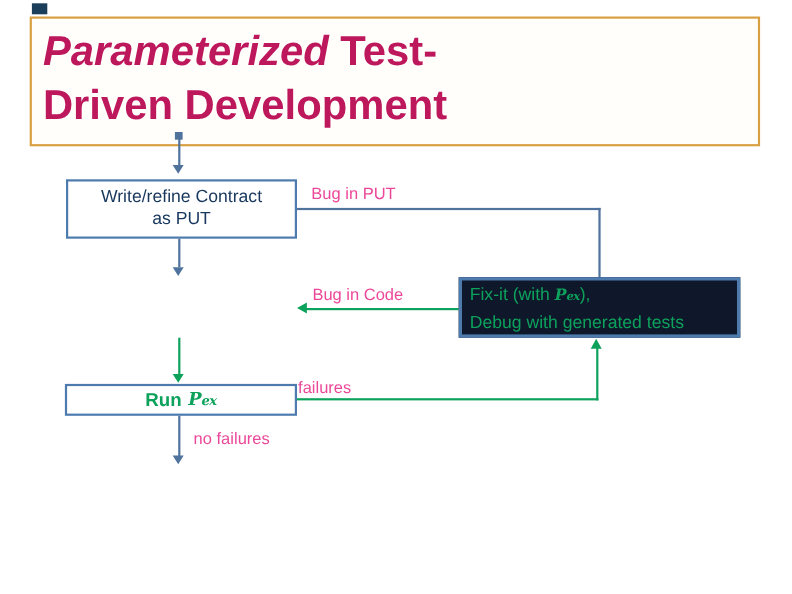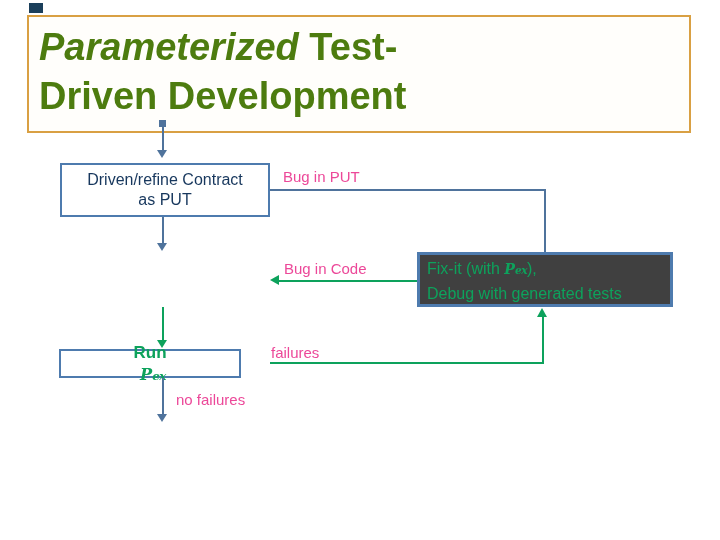--- a/index.html
+++ b/index.html
@@ -11,38 +11,38 @@
   
   .deco-rect{position:absolute;left:29px;top:3px;width:14px;height:10px;background:#1B3F5B;}
 
   
   .title-box{
     position:absolute;left:27px;top:15px;width:664px;height:118px;
     border:2px solid #D9A043;background:#fffefb;
   }
   .title-text{
     position:absolute;left:10px;top:6px;
-    font-size:38px;font-weight:bold;color:#4d7c0f;line-height:1.28;
+    font-size:38px;font-weight:bold;color:#be185d;line-height:1.28;
     white-space:pre-wrap;
   }
   .title-italic{font-style:italic;}
 
   
   .fbox{
     position:absolute;background:#ffffff;border:2.5px solid #4E7BAE;
     display:flex;flex-direction:column;align-items:center;justify-content:center;
     color:#17375D;font-size:16px;line-height:1.25;text-align:center;
   }
   .box-contract{left:60px;top:163px;width:210px;height:54px;}
   .box-code{left:58px;top:253px;width:212px;height:54px;}
-  .box-run{left:59px;top:349px;width:182px;height:29px;flex-direction:column;}
+  .box-run{left:59px;top:349px;width:211px;height:29px;flex-direction:row;}
   .box-regression{left:59px;top:423px;width:211px;height:57px;}
   .box-fixit{
     position:absolute;left:417px;top:252px;width:256px;height:55px;
-    background:#404040;border:3px solid #4E7BAE;color:#0DA25C;
+    background:#0f172a;border:3px solid #4E7BAE;color:#0DA25C;
     font-size:16px;line-height:1.55;padding:2px 0 0 7px;text-align:left;
   }
 
   
   .edge-label{position:absolute;color:#ec4899;font-size:15px;}
   .lbl-bug-put{left:283px;top:168px;}
   .lbl-bug-code{left:284px;top:260px;}
   .lbl-failures{left:271px;top:344px;}
   .lbl-no-failures{left:176px;top:391px;}
 
@@ -92,21 +92,21 @@
 
   <div class="title-box">
     <div class="title-text"><span class="title-italic">Parameterized</span><span> Test-</span><br><span>Driven Development</span></div>
   </div>
 
   <div class="sq-cap"></div>
   <div class="line blue ln-title-v"></div>
   <div class="arr arr-down-blue a-title"></div>
 
   <div class="fbox box-contract">
-    <span>Driven/refine Contract</span>
+    <span>Write/refine Contract</span>
     <span>as PUT</span>
   </div>
 
   <div class="edge-label lbl-bug-put">Bug in PUT</div>
   <div class="line blue ln-bip-h"></div>
   <div class="line blue ln-bip-v"></div>
 
   <div class="line blue ln-b1-b2"></div>
   <div class="arr arr-down-blue a-b1b2"></div>
 

